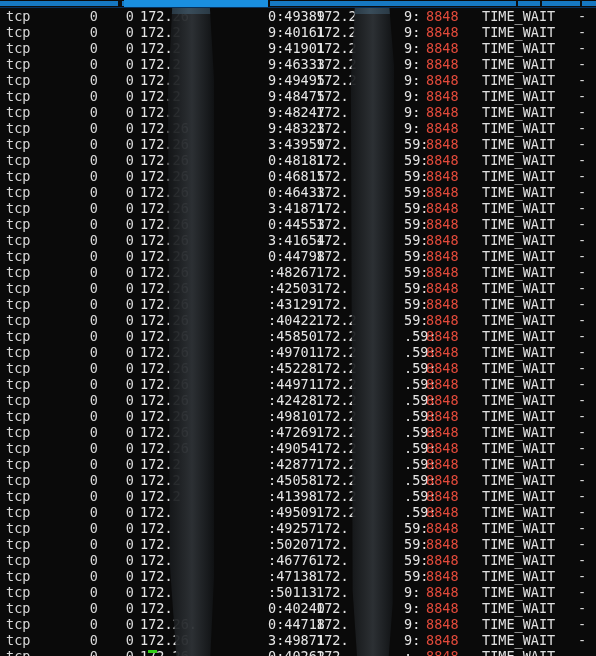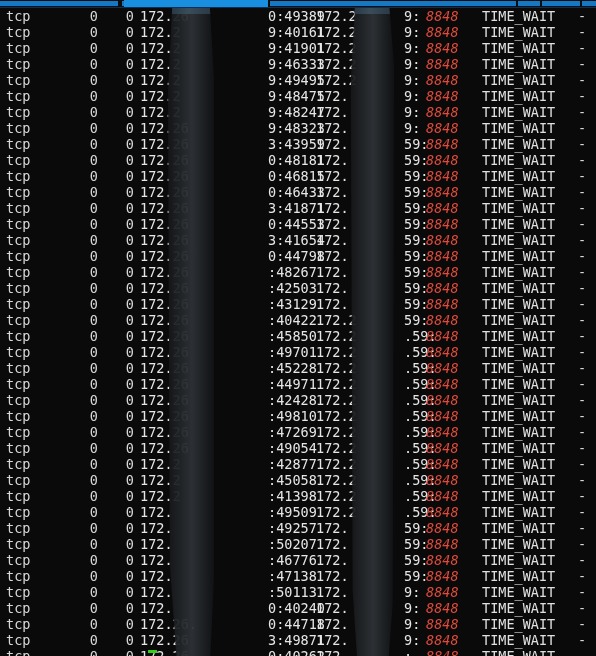--- a/index.html
+++ b/index.html
@@ -79,21 +79,21 @@
     font-size: 13.5px;
     letter-spacing: 0px;
     white-space: pre;
     color: #e8e8e8;
   }
   .c-proto  { position: absolute; left: 6px;   color: #d8d8d8; }
   .c-recvq  { position: absolute; left: 76px;  width: 22px; text-align: right; color: #d8d8d8; }
   .c-sendq  { position: absolute; left: 112px; width: 22px; text-align: right; color: #d8d8d8; }
   .c-local  { position: absolute; left: 140px; color: #e6e6e6; }
   .c-foreign{ position: absolute; left: 316px; color: #e6e6e6; }
-  .c-fport  { color: #e24a3b; font-style: italic; }
+  .c-fport  { color: #e24a3b; }
   .c-state  { position: absolute; left: 482px; color: #e0e0e0; }
   .c-pid    { position: absolute; left: 578px; color: #d8d8d8; }
 
   
   .pillar {
     position: absolute;
     z-index: 30;
     pointer-events: none;
   }
   .pillar .body {

